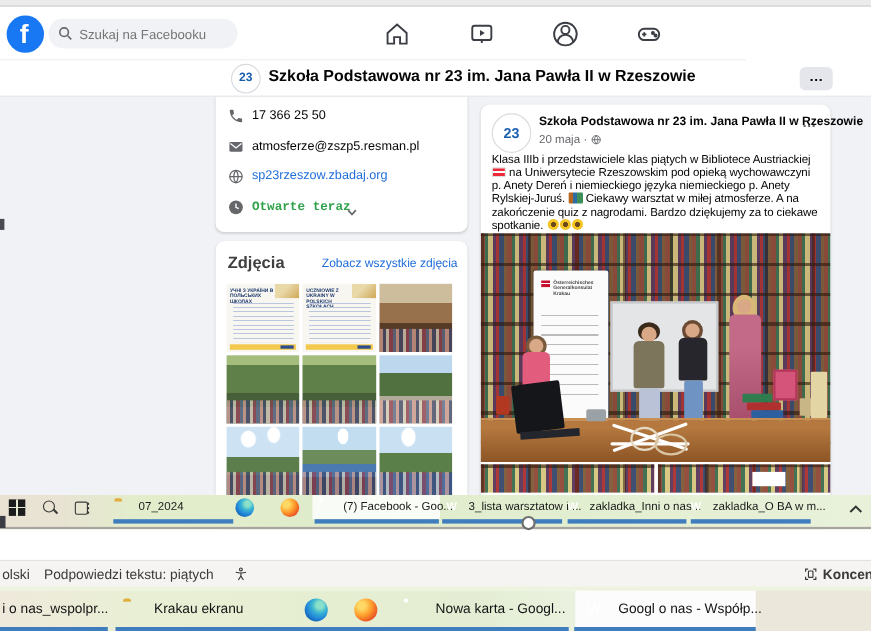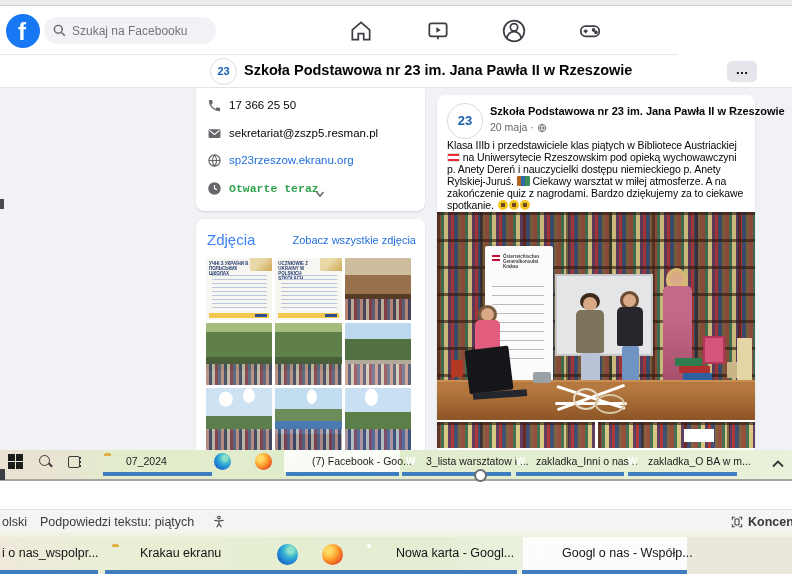--- a/index.html
+++ b/index.html
@@ -36,21 +36,21 @@
   .c-row{position:absolute;left:11px;height:16px;}
   .c-ico{position:absolute;left:0;top:0;width:15px;height:15px;color:#65676b;}
   .c-ico svg{width:15px;height:15px;}
   .c-txt{position:absolute;left:22px;top:1px;font-size:11.5px;color:#050505;white-space:nowrap;}
   .c-link{color:#216fdb;}
   .c-open{color:#31a24c;font-weight:bold;font-family:Liberation Mono, monospace;}
   .c-chev{position:absolute;left:108px;top:3px;color:#65676b;}
 
   
   .photos-card{left:196px;top:219px;width:229px;height:262px;}
-  .photos-title{position:absolute;left:11px;top:12px;font-size:15px;font-weight:normal;color:#3b82f6;}
+  .photos-title{position:absolute;left:11px;top:12px;font-size:15px;font-weight:bold;color:#404040;}
   .photos-link{position:absolute;right:9px;top:15px;font-size:11px;color:#216fdb;}
   .photo-grid{position:absolute;left:10px;top:39px;width:205px;display:grid;grid-template-columns:repeat(3,1fr);gap:3px;}
   .thumb{height:62px;position:relative;overflow:hidden;}
   .t-doc{background:#f8f6f1;}
   .t-doc .corner{position:absolute;right:0;top:0;width:22px;height:13px;background:linear-gradient(135deg,#e9d9a8 0 40%,#cfa757 100%);}
   .t-doc .doc-title{position:absolute;left:3px;top:3px;width:40px;font-size:4.5px;line-height:5px;font-weight:bold;color:#1e3a6e;}
   .t-doc .doc-lines{position:absolute;left:6px;top:17px;right:5px;height:36px;background:repeating-linear-gradient(180deg,#b9c6dd 0 1px,transparent 1px 4px);}
   .t-doc .doc-bar{position:absolute;left:3px;bottom:2px;right:3px;height:5px;background:#f2c94c;}
   .t-doc .doc-bar::after{content:"";position:absolute;right:2px;top:1px;width:12px;height:3px;background:#2b4d8f;}
   .t-hall{background:linear-gradient(180deg,#cdbd9c 0 28%,#96714c 28% 58%,#563b27 58% 100%);}
@@ -214,31 +214,31 @@
       </span>
       <span class="c-txt">17 366 25 50</span>
     </div>
     <div class="c-row" style="top:38px">
       <span class="c-ico">
         <svg viewBox="0 0 24 24" fill="none" stroke="currentColor" stroke-width="2">
             <rect x="2.5" y="5" width="19" height="14" rx="2" fill="currentColor" stroke="none"></rect>
             <polyline points="4,7 12,13.5 20,7" stroke="#fff" fill="none" stroke-width="1.8"></polyline>
           </svg>
       </span>
-      <span class="c-txt">sekretariat@zszp5.resman.pl</span>
+      <span class="c-txt">atmosferze@zszp5.resman.pl</span>
     </div>
     <div class="c-row" style="top:65px">
       <span class="c-ico">
         <svg viewBox="0 0 24 24" fill="none" stroke="currentColor" stroke-width="1.8">
             <circle cx="12" cy="12" r="9"></circle>
             <line x1="3" y1="12" x2="21" y2="12"></line>
             <path d="M12 3 a14 14 0 0 1 0 18 a14 14 0 0 1 0 -18"></path>
           </svg>
       </span>
-      <span class="c-txt c-link">sp23rzeszow.ekranu.org</span>
+      <span class="c-txt c-link">sp23rzeszow.zbadaj.org</span>
     </div>
     <div class="c-row" style="top:93px">
       <span class="c-ico">
         <svg viewBox="0 0 24 24">
             <circle cx="12" cy="12" r="10" fill="currentColor"></circle>
             <polyline points="12,6.5 12,12 16,14" fill="none" stroke="#fff" stroke-width="2"></polyline>
           </svg>
       </span>
       <span class="c-txt c-open">Otwarte teraz</span>
       <span class="c-chev">
@@ -295,21 +295,21 @@
     <div class="post-date"><span>20 maja</span><span class="dot"></span><svg width="10" height="10" viewBox="0 0 24 24" fill="none" stroke="#65676b" stroke-width="2">
           <circle cx="12" cy="12" r="9"></circle>
           <line x1="3" y1="12" x2="21" y2="12"></line>
           <path d="M12 3 a14 14 0 0 1 0 18 a14 14 0 0 1 0 -18"></path>
         </svg></div>
     <div class="post-more">…</div>
 
     <div class="post-text">
       <span>Klasa IIIb i przedstawiciele klas piątych w Bibliotece Austriackiej</span>
       <span class="em em-flag"></span>
-      <span>na Uniwersytecie Rzeszowskim pod opieką wychowawczyni p. Anety Dereń i nauczycielki dostępu niemieckiego p. Anety Rylskiej-Juruś.</span>
+      <span>na Uniwersytecie Rzeszowskim pod opieką wychowawczyni p. Anety Dereń i niemieckiego języka niemieckiego p. Anety Rylskiej-Juruś.</span>
       <span class="em em-books"></span>
       <span>Ciekawy warsztat w miłej atmosferze. A na zakończenie quiz z nagrodami. Bardzo dziękujemy za to ciekawe spotkanie.</span>
       <span class="em em-sun"></span><span class="em em-sun"></span><span class="em em-sun"></span>
     </div>
 
     <div class="post-photo">
       <div class="shelf-bg"></div>
       <div class="banner">
         <div class="flag"></div>
         <div class="btxt">Österreichisches Generalkonsulat Krakau</div>

